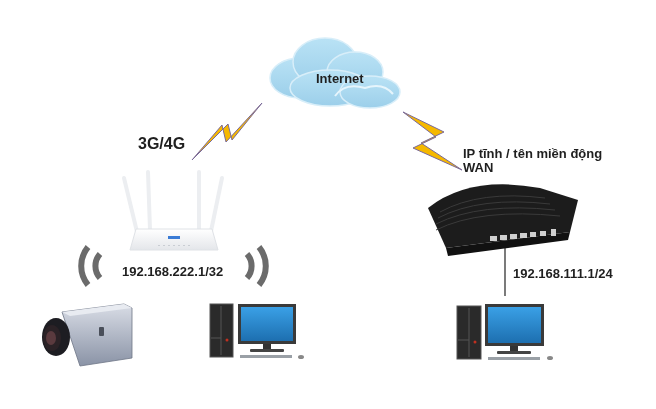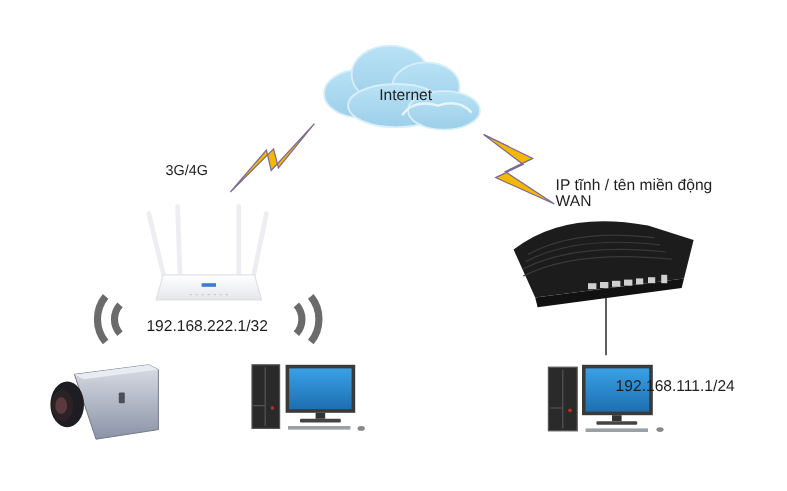--- a/index.html
+++ b/index.html
@@ -1,18 +1,18 @@
 <!DOCTYPE html>
 <html><head>
 <meta charset="utf-8">
 <style>
   html, body { margin:0; padding:0; background:#ffffff; }
   body { width:656px; height:409px; position:relative; overflow:hidden;
          font-family:"Liberation Sans", sans-serif; }
-  .lbl { position:absolute; font-family:"Liberation Sans", sans-serif; font-weight:normal;
+  .lbl { position:absolute; font-family:"Liberation Sans", sans-serif; font-weight:bold;
          color:#1f1f1f; font-size:13px; white-space:nowrap; }
   svg { position:absolute; left:0; top:0; }
 </style>
 </head>
 <body>
 
 <svg width="656" height="409" viewBox="0 0 656 409">
   <defs>
     <linearGradient id="cloudGrad" x1="0" y1="0" x2="0" y2="1">
       <stop offset="0" stop-color="#b9e2f5"></stop>
@@ -130,17 +130,17 @@
     <rect x="485" y="304" width="59" height="42" fill="#3a3a3a"></rect>
     <rect x="488" y="307" width="53" height="36" fill="url(#screenGrad)"></rect>
     <rect x="510" y="346" width="8" height="5" fill="#333"></rect>
     <rect x="497" y="351" width="34" height="3" fill="#444" rx="1"></rect>
     <rect x="488" y="357" width="52" height="3" fill="#9aa0a6"></rect>
     <ellipse cx="550" cy="358" rx="3" ry="2" fill="#888"></ellipse>
   </g>
 </svg>
 
 <div class="lbl" style="left:316px; top:71px; font-size:13px;">Internet</div>
-<div class="lbl" style="left:138px; top:135px; font-size:12px; font-weight:normal;">3G/4G</div>
+<div class="lbl" style="left:138px; top:135px; font-size:16px; font-weight:bold;">3G/4G</div>
 <div class="lbl" style="left:463px; top:140px; font-size:13px;margin-top:20px;">WAN</div>
 <div class="lbl" style="left:463px; top:146px; font-size:13px;">IP tĩnh / tên miền động</div>
 <div class="lbl" style="left:122px; top:264px; font-size:13px;">192.168.222.1/32</div>
-<div class="lbl" style="left:513px; top:266px; font-size:13px;margin-top:48px;">192.168.111.1/24</div>
+<div class="lbl" style="left:513px; top:266px; font-size:13px;">192.168.111.1/24</div>
 
 </body></html>

